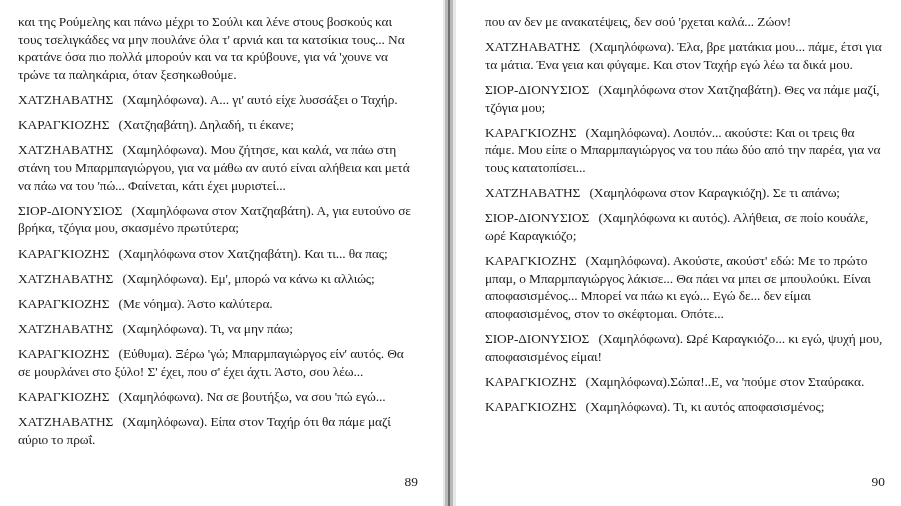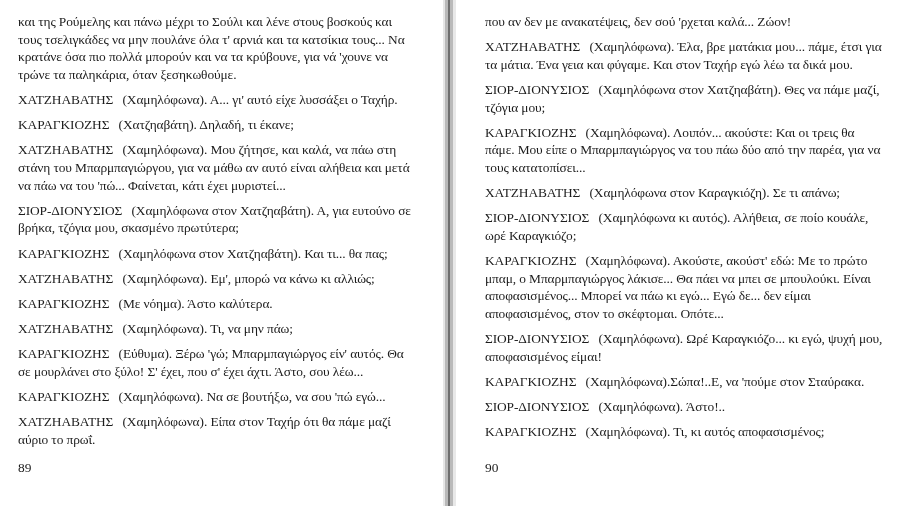--- a/index.html
+++ b/index.html
@@ -17,21 +17,21 @@
     .text {
       position: absolute; top: 13px;
       font-size: 13.4px; line-height: 17.6px;
       letter-spacing: -0.1px;
     }
     .page.left .text { left: 18px; width: 400px; }
     .page.right .text { left: 29px; width: 400px; }
     .para { margin: 0 0 7.6px 0; text-align: left; }
     .speaker { margin-right: 6px; }
     .page-num {
-      position: absolute; top: 460px; font-size: 13.4px; text-align: left;
+      position: absolute; top: 474px; font-size: 13.4px; text-align: right;
     }
     .page.left .page-num { left: 18px; width: 400px; }
     .page.right .page-num { left: 29px; width: 400px; }
 
     .divider { position: absolute; top: 0; height: 506px; }
     .d1 { left: 443px; width: 2px; background: #e6e6e6; }
     .d2 { left: 445px; width: 3px; background: #b9b9b9; }
     .d3 { left: 448px; width: 2px; background: #6f6f6f; }
     .d4 { left: 450px; width: 3px; background: #b9b9b9; }
     .d5 { left: 453px; width: 3px; background: #e8e8e8; }
@@ -67,17 +67,16 @@
   <div class="text">
     <p class="para"><span>που αν δεν με ανακατέψεις, δεν σού 'ρχεται καλά... Ζώον!</span></p>
     <p class="para"><span class="speaker">ΧΑΤΖΗΑΒΑΤΗΣ</span> <span>(Χαμηλόφωνα). Έλα, βρε ματάκια μου... πάμε, έτσι για τα μάτια. Ένα γεια και φύγαμε. Και στον Ταχήρ εγώ λέω τα δικά μου.</span></p>
     <p class="para"><span class="speaker">ΣΙΟΡ-ΔΙΟΝΥΣΙΟΣ</span> <span>(Χαμηλόφωνα στον Χατζηαβάτη). Θες να πάμε μαζί, τζόγια μου;</span></p>
     <p class="para"><span class="speaker">ΚΑΡΑΓΚΙΟΖΗΣ</span> <span>(Χαμηλόφωνα). Λοιπόν... ακούστε: Και οι τρεις θα πάμε. Μου είπε ο Μπαρμπαγιώργος να του πάω δύο από την παρέα, για να τους κατατοπίσει...</span></p>
     <p class="para"><span class="speaker">ΧΑΤΖΗΑΒΑΤΗΣ</span> <span>(Χαμηλόφωνα στον Καραγκιόζη). Σε τι απάνω;</span></p>
     <p class="para"><span class="speaker">ΣΙΟΡ-ΔΙΟΝΥΣΙΟΣ</span> <span>(Χαμηλόφωνα κι αυτός). Αλήθεια, σε ποίο κουάλε, ωρέ Καραγκιόζο;</span></p>
     <p class="para"><span class="speaker">ΚΑΡΑΓΚΙΟΖΗΣ</span> <span>(Χαμηλόφωνα). Ακούστε, ακούστ' εδώ: Με το πρώτο μπαμ, ο Μπαρμπαγιώργος λάκισε... Θα πάει να μπει σε μπουλούκι. Είναι αποφασισμένος... Μπορεί να πάω κι εγώ... Εγώ δε... δεν είμαι αποφασισμένος, στον το σκέφτομαι. Οπότε...</span></p>
     <p class="para"><span class="speaker">ΣΙΟΡ-ΔΙΟΝΥΣΙΟΣ</span> <span>(Χαμηλόφωνα). Ωρέ Καραγκιόζο... κι εγώ, ψυχή μου, αποφασισμένος είμαι!</span></p>
     <p class="para"><span class="speaker">ΚΑΡΑΓΚΙΟΖΗΣ</span> <span>(Χαμηλόφωνα).Σώπα!..Ε, να 'πούμε στον Σταύρακα.</span></p>
-    <p class="para"><span class="speaker">ΣΙΟΡ-ΔΙΟΝΥΣΙΟΣ</span> <span>(Χαμηλόφωνα). Άστο!..</span></p>
     <p class="para"><span class="speaker">ΚΑΡΑΓΚΙΟΖΗΣ</span> <span>(Χαμηλόφωνα). Τι, κι αυτός αποφασισμένος;</span></p>
   </div>
   <div class="page-num">90</div>
 </div>
 
 </body></html>

